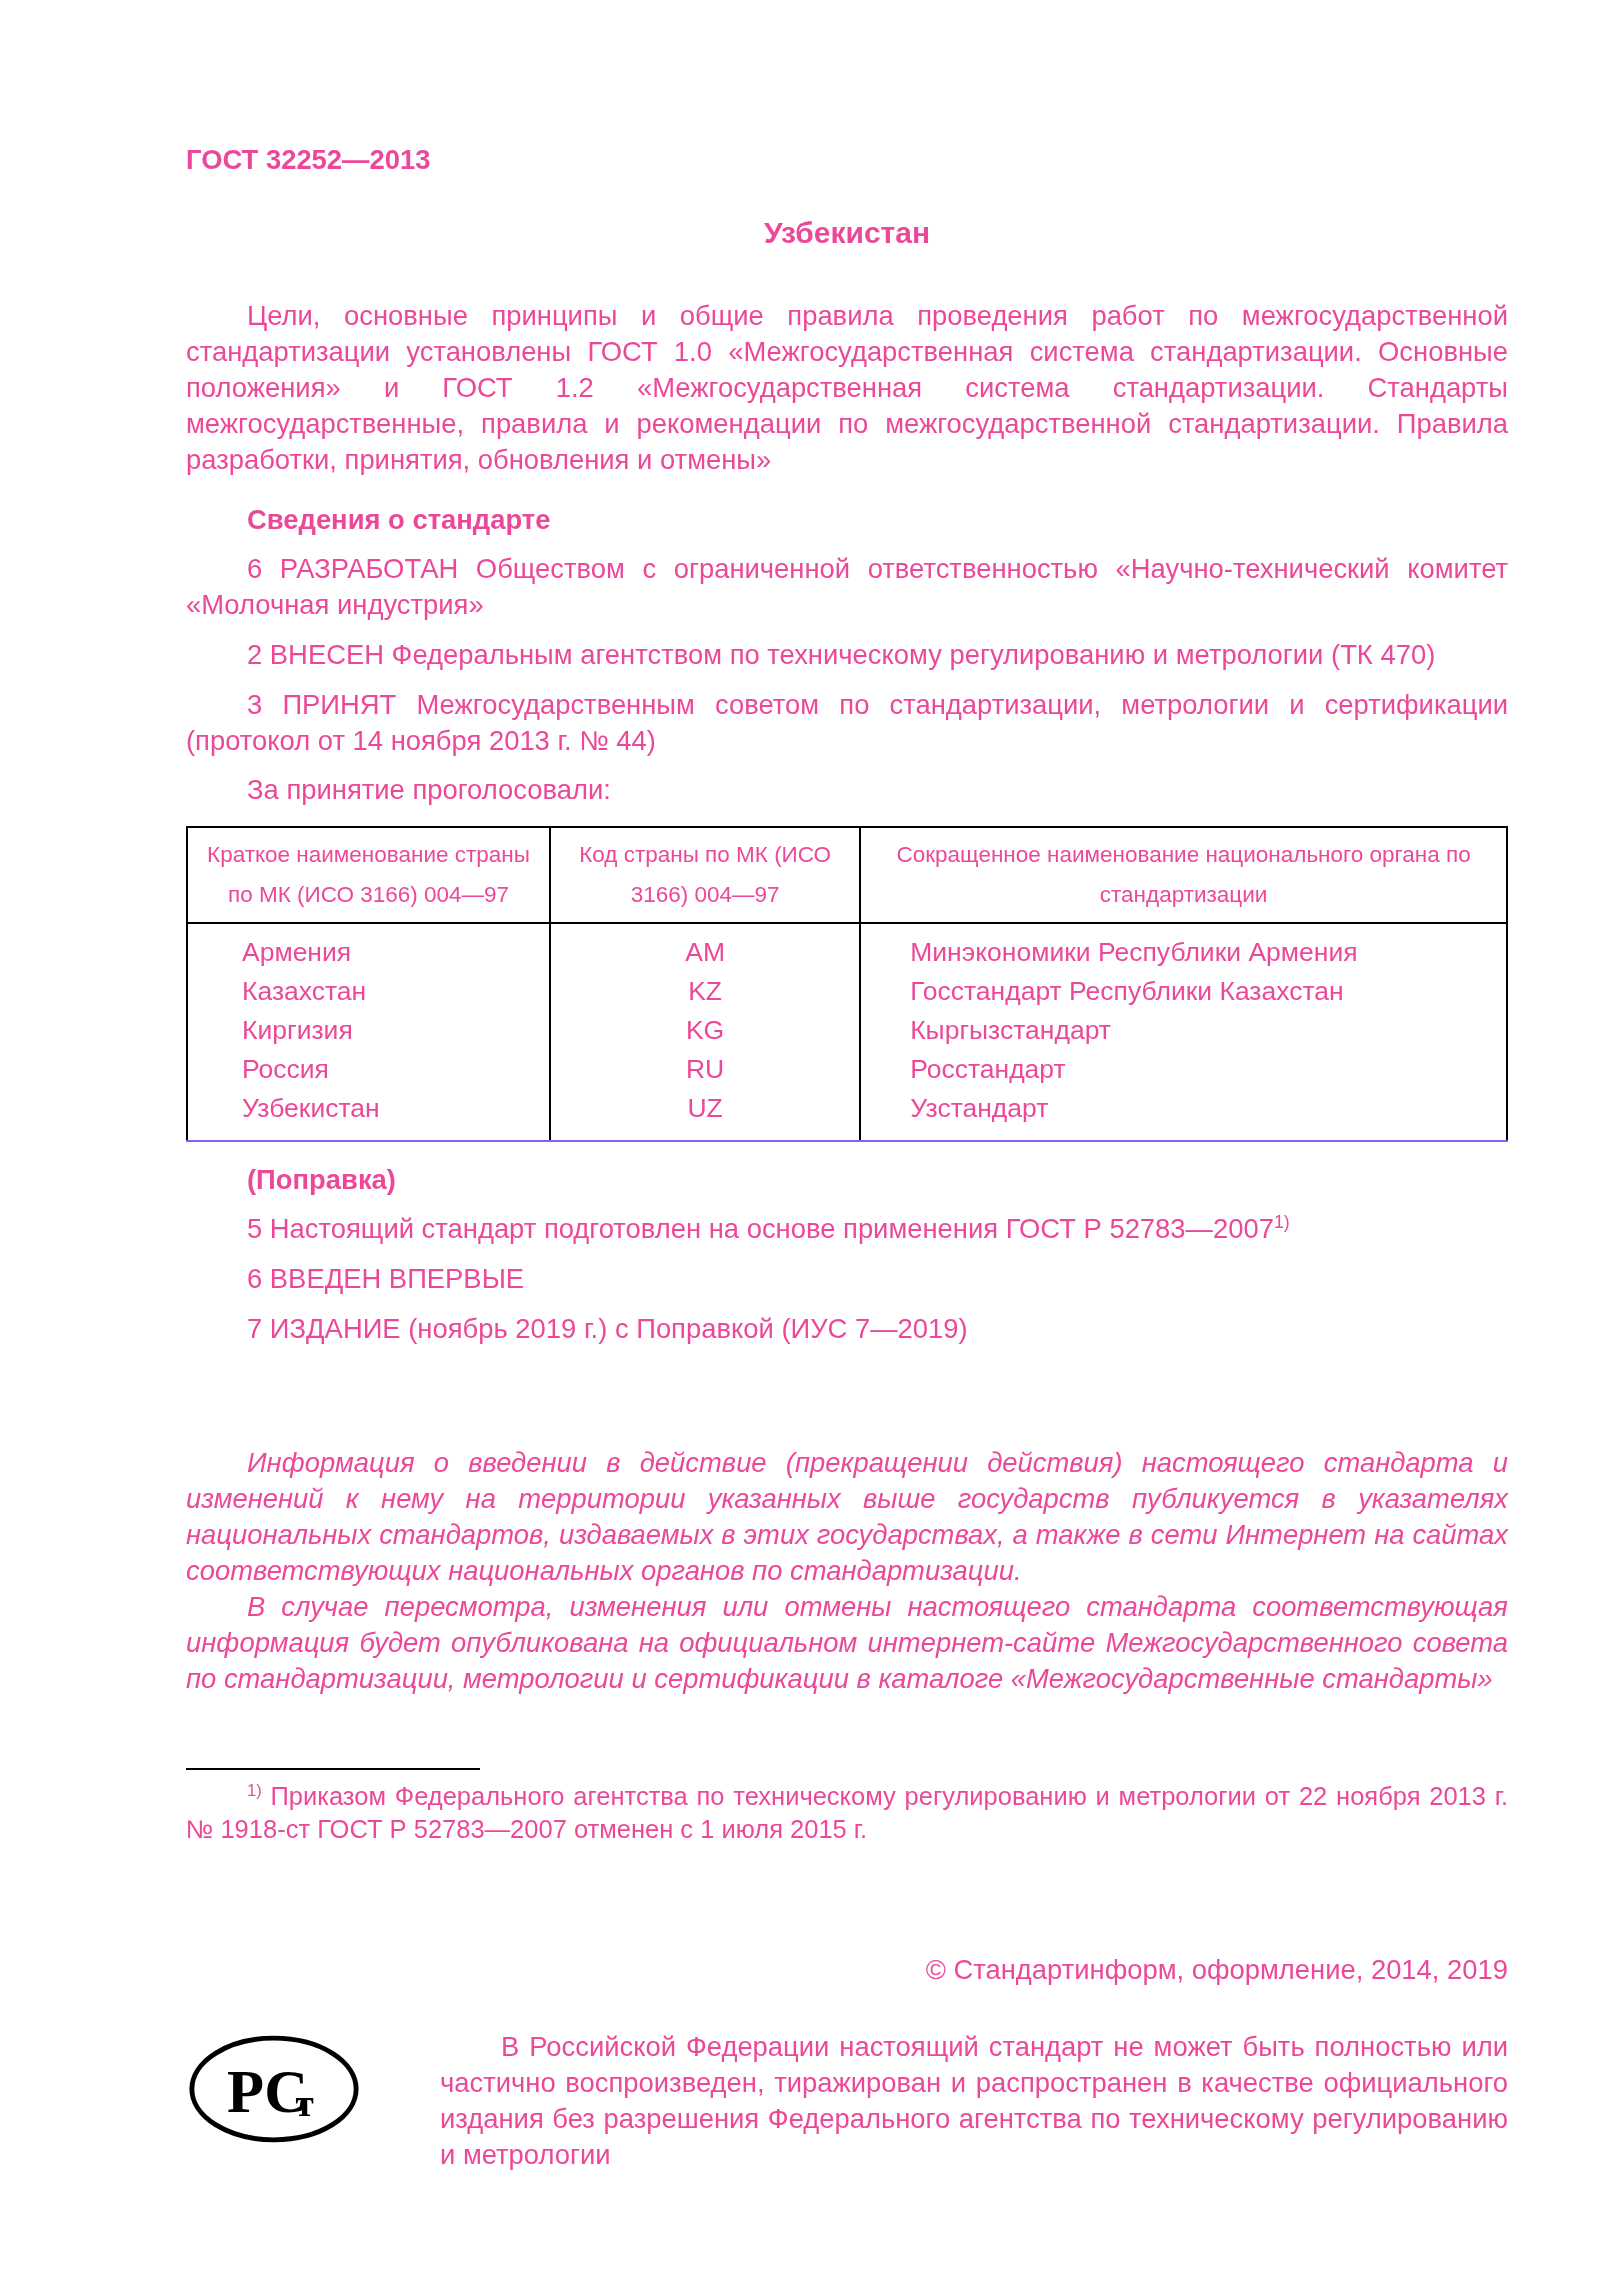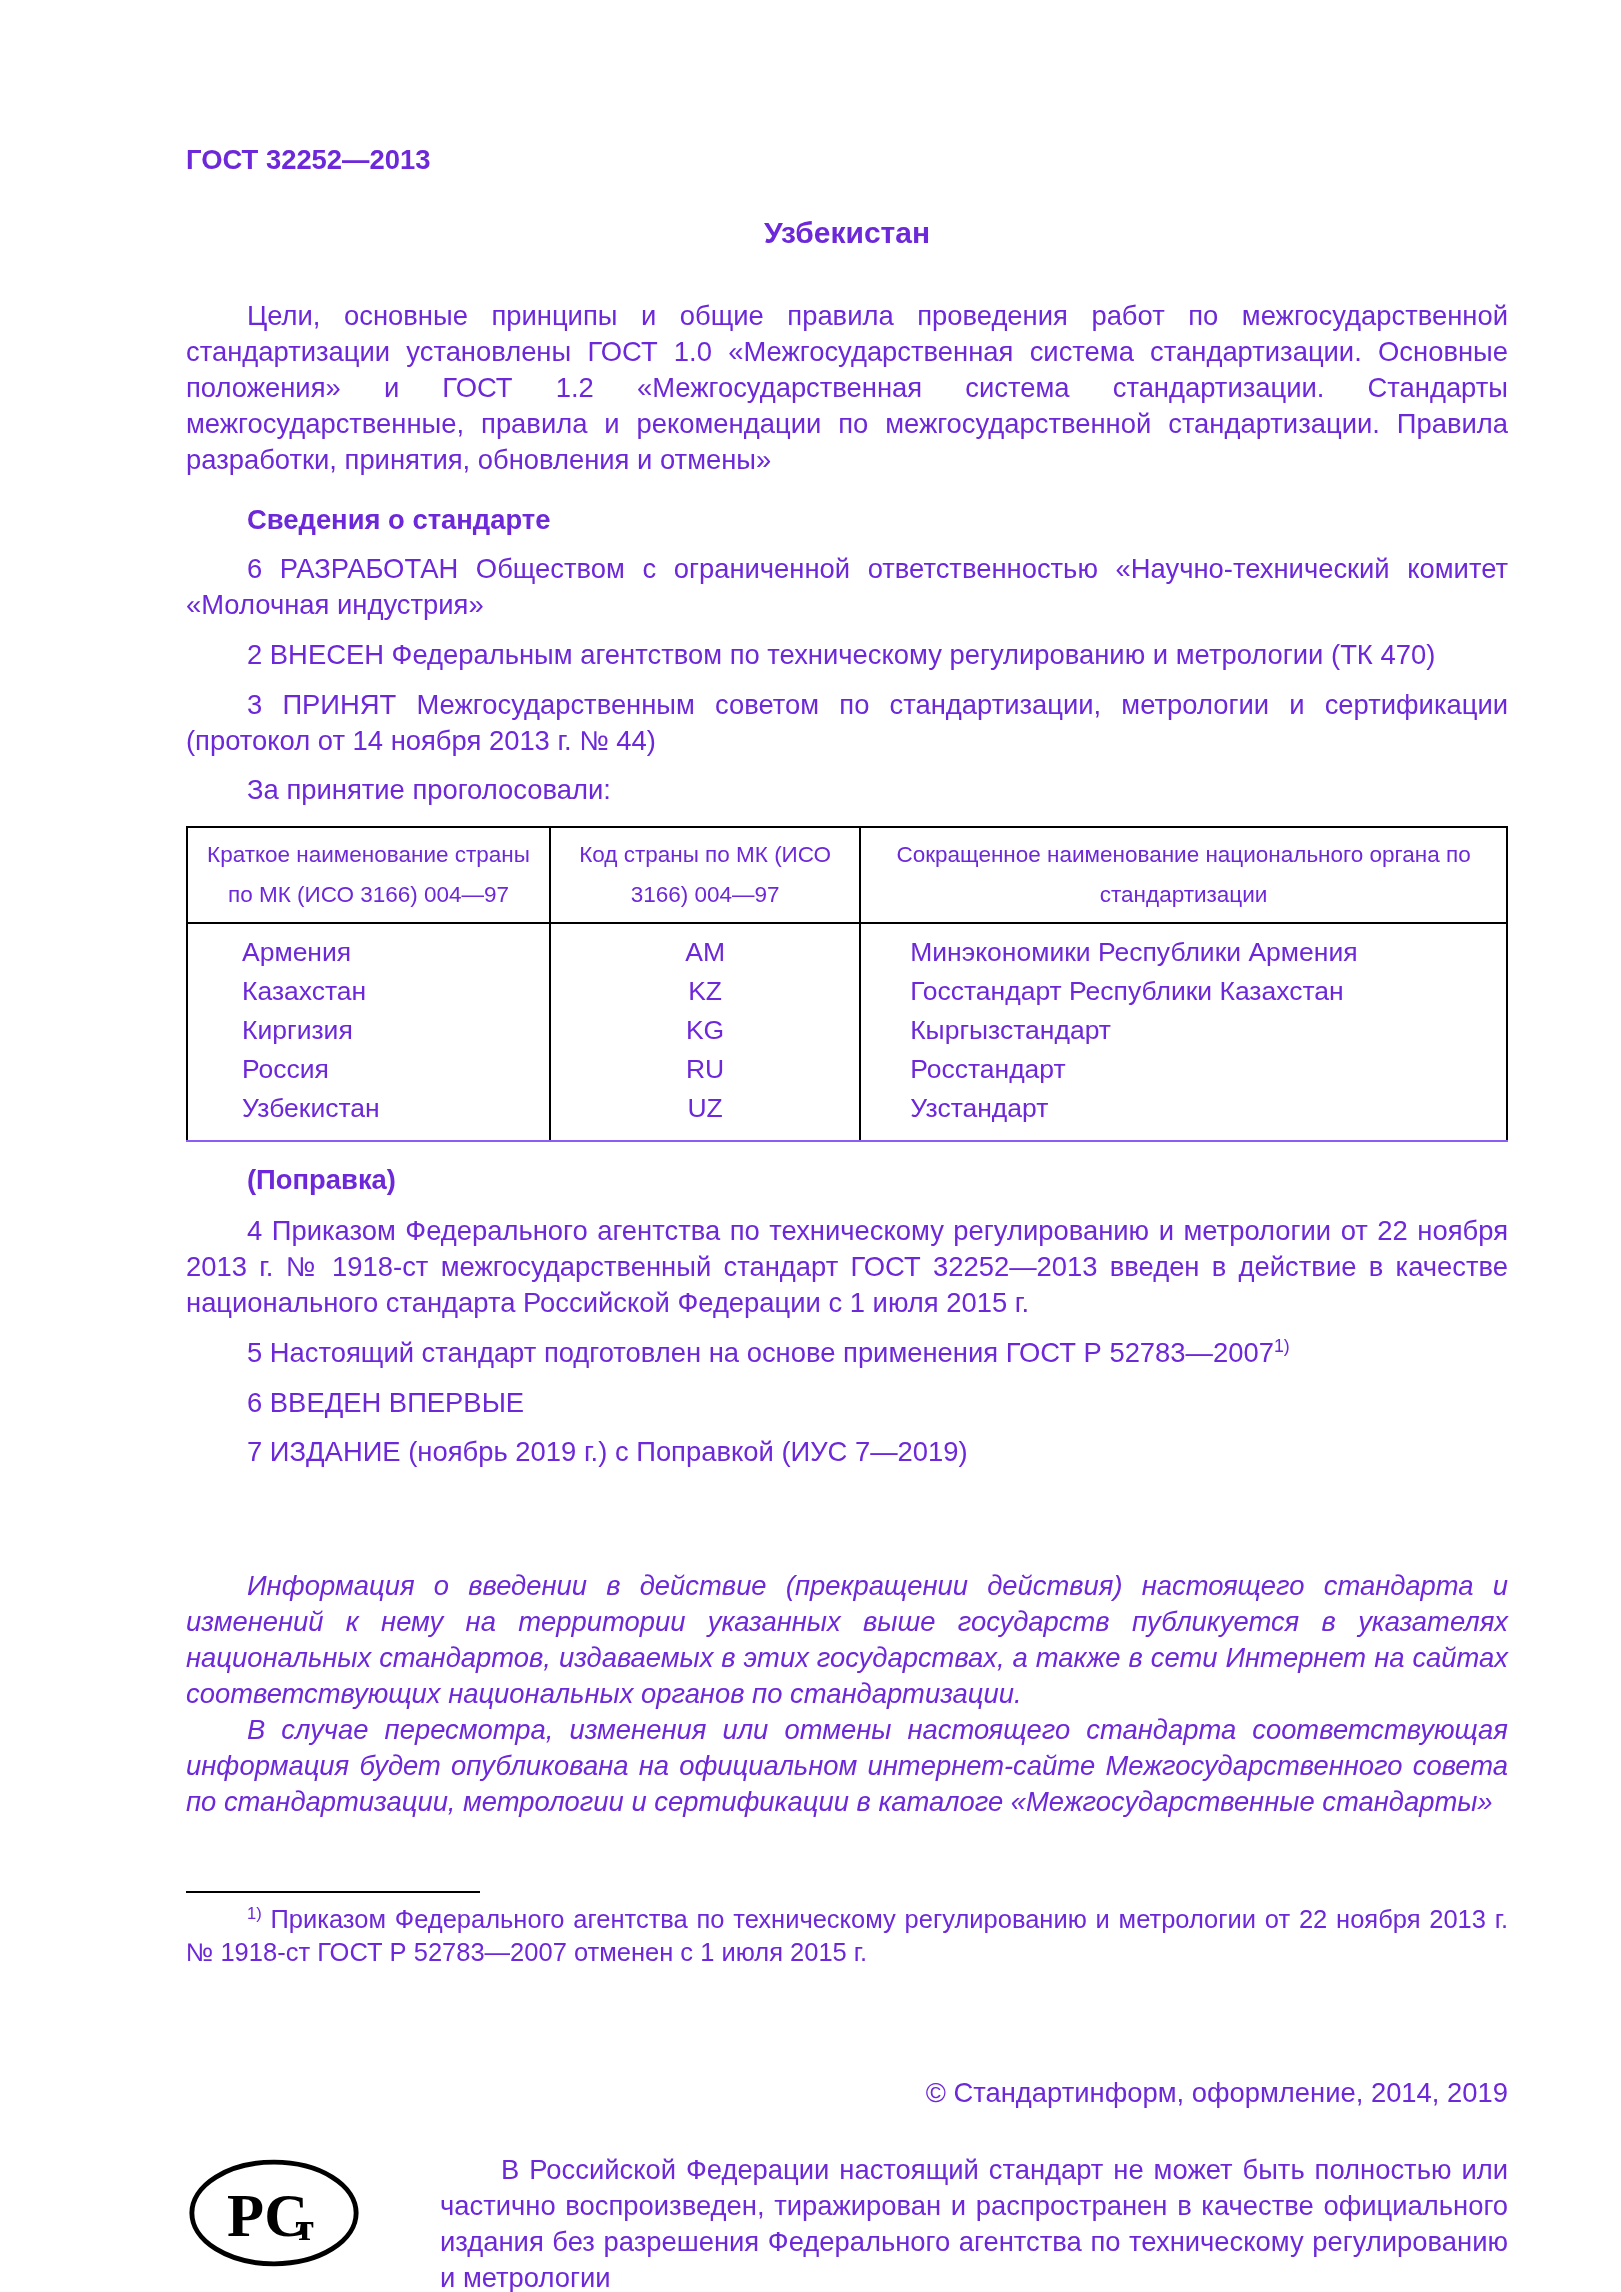--- a/index.html
+++ b/index.html
@@ -3,21 +3,21 @@
 <meta charset="utf-8">
 <style>
   html,body{margin:0;padding:0;background:#e8e8e8;}
   .page{
     position:relative;
     width:1621px;height:2293px;
     margin:0 auto;
     background:#ffffff;
     box-sizing:border-box;
     padding:142px 113px 0 186px;
-    color:#6d28d9;
+    color:#ec4899;
     font-family:"Liberation Sans","DejaVu Sans",sans-serif;
     font-size:27.4px;line-height:36px;
     overflow:hidden;
   }
   p{margin:0;text-align:justify;text-indent:61px;}
   .doc-header{font-weight:bold;text-indent:0;text-align:left;}
   .title{margin-top:37px;font-size:30px;font-weight:bold;text-align:center;text-indent:0;}
   .intro{margin-top:47px;}
   .info-heading{margin-top:23.5px;font-weight:bold;text-align:left;}
   .clause{margin-top:13.7px;}
@@ -110,21 +110,20 @@
       <tr class="last">
         <td class="country">Узбекистан</td>
         <td class="code">UZ</td>
         <td class="org">Узстандарт</td>
       </tr>
     </tbody>
   </table>
 
   <p class="amendment">(Поправка)</p>
 
-  <p class="clause" style="margin-top:15.7px;">4 Приказом Федерального агентства по техническому регулированию и метрологии от 22 ноября 2013 г. № 1918-ст межгосударственный стандарт ГОСТ 32252—2013 введен в действие в качестве национального стандарта Российской Федерации с 1 июля 2015 г.</p>
 
   <p class="clause"><span>5 Настоящий стандарт подготовлен на основе применения ГОСТ Р 52783—2007</span><sup>1)</sup></p>
 
   <p class="clause">6 ВВЕДЕН ВПЕРВЫЕ</p>
   <p class="clause">7 ИЗДАНИЕ (ноябрь 2019 г.) с Поправкой (ИУС 7—2019)</p>
 
   <div class="info-block">
     <p>Информация о введении в действие (прекращении действия) настоящего стандарта и изменений к нему на территории указанных выше государств публикуется в указателях национальных стандартов, издаваемых в этих государствах, а также в сети Интернет на сайтах соответствующих национальных органов по стандартизации.</p>
     <p>В случае пересмотра, изменения или отмены настоящего стандарта соответствующая информация будет опубликована на официальном интернет-сайте Межгосударственного совета по стандартизации, метрологии и сертификации в каталоге «Межгосударственные стандарты»</p>
   </div>

